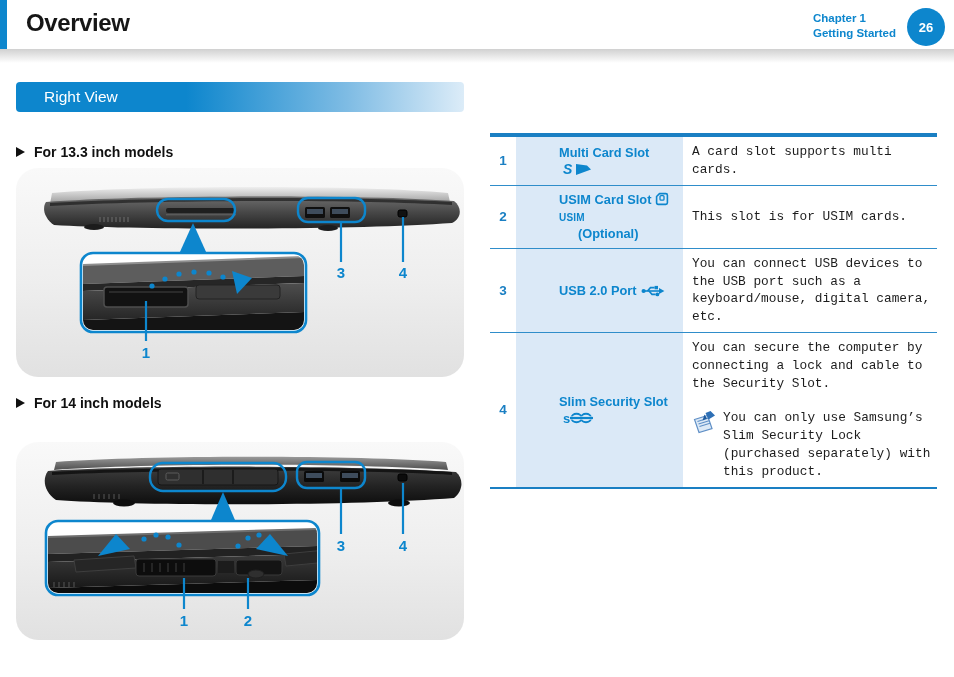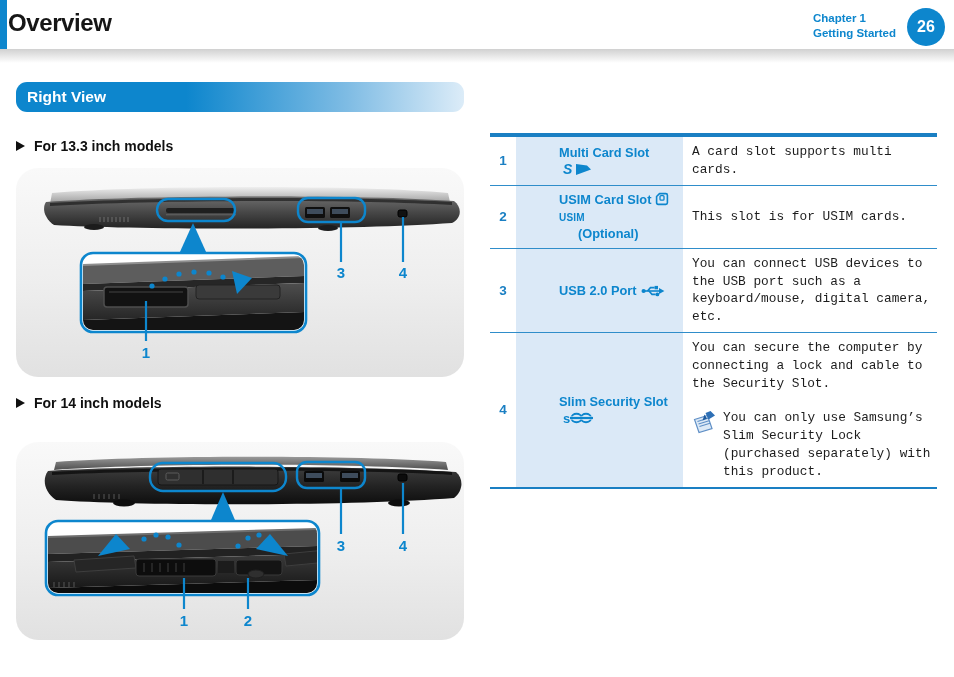--- a/index.html
+++ b/index.html
@@ -5,33 +5,33 @@
   html,body { margin:0; padding:0; }
   body {
     width:954px; height:677px; position:relative; overflow:hidden;
     background:#ffffff;
     font-family:"Liberation Sans", sans-serif;
     -webkit-font-smoothing:antialiased;
   }
   
   .header { position:absolute; left:0; top:0; width:954px; height:49px; background:#fff; z-index:6; }
   .header-accent { position:absolute; left:0; top:0; width:7px; height:49px; background:#0d86cd; }
-  .header-title { position:absolute; left:8px; top:9px; font-size:24px; font-weight:bold; color:#161616; letter-spacing:-0.4px; }
+  .header-title { position:absolute; left:26px; top:9px; font-size:24px; font-weight:bold; color:#161616; letter-spacing:-0.4px; }
   .header-shadow { position:absolute; left:0; top:49px; width:954px; height:14px; z-index:5;
     background:linear-gradient(to bottom, rgba(110,110,110,0.32), rgba(255,255,255,0)); }
   .chapter-block { position:absolute; top:11px; right:58px; color:#0d86cd; font-weight:bold; font-size:11.5px; line-height:1.32; }
   .page-circle { position:absolute; top:8px; right:9px; width:38px; height:38px; border-radius:50%; background:#0d86cd; color:#fff;
-    font-weight:bold; font-size:16px; display:flex; align-items:center; justify-content:center; }
-  
-  .section-bar { position:absolute; left:16px; top:82px; width:448px; height:30px; border-radius:11px; box-sizing:border-box;
+    font-weight:bold; font-size:13px; display:flex; align-items:center; justify-content:center; }
+  
+  .section-bar { position:absolute; left:16px; top:82px; width:448px; height:30px; border-radius:4px; box-sizing:border-box;
     background:linear-gradient(90deg,#0d86cd 0%,#0d86cd 38%,#7fbce4 74%,#dcecf8 100%);
-    color:#fff; font-weight:bold; font-size:15.5px; line-height:30px; padding-left:11px; }
+    color:#fff; font-weight:normal; font-size:15.5px; line-height:30px; padding-left:28px; }
   
   .fig-caption { position:absolute; left:16px; display:flex; align-items:center; gap:9px; font-weight:bold; font-size:14px; color:#101010; }
-  #cap1 { top:138px; } #cap2 { top:395px; }
+  #cap1 { top:144px; } #cap2 { top:395px; }
   .tri { width:0; height:0; border-left:9px solid #101010; border-top:5.5px solid transparent; border-bottom:5.5px solid transparent; }
   
   .figure { position:absolute; left:16px; width:448px; border-radius:22px;
     background:linear-gradient(#f9f9f9 0%, #eeeeee 55%, #e1e1e1 100%); }
   #fig1 { top:168px; height:209px; }
   #fig2 { top:442px; height:198px; }
   .figsvg { position:absolute; left:0; top:0; }
   .fig-label { position:absolute; transform:translateX(-50%); color:#0d86cd; font-weight:bold; font-size:15px; }
   
   .ovtable { position:absolute; left:490px; top:133px; width:447px;

